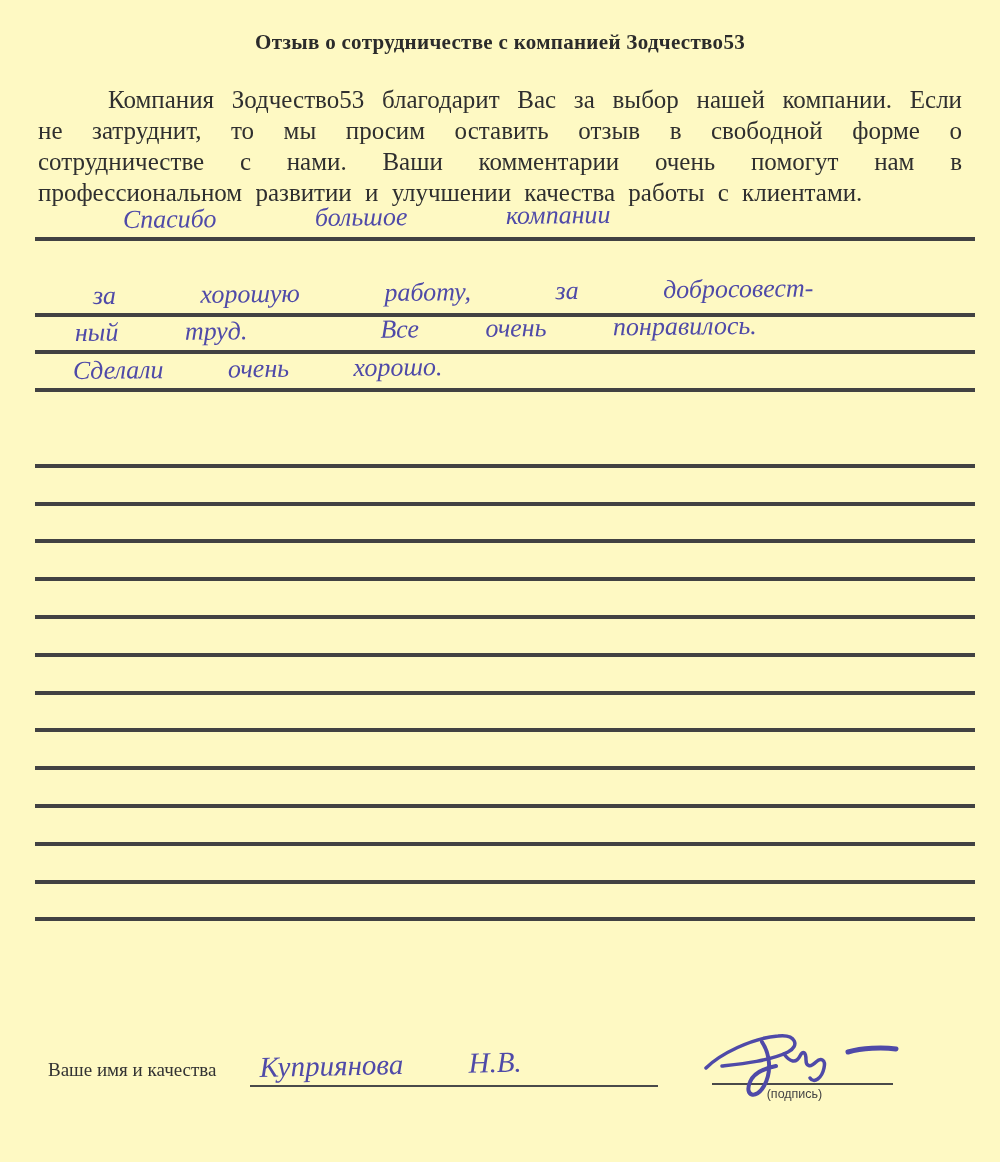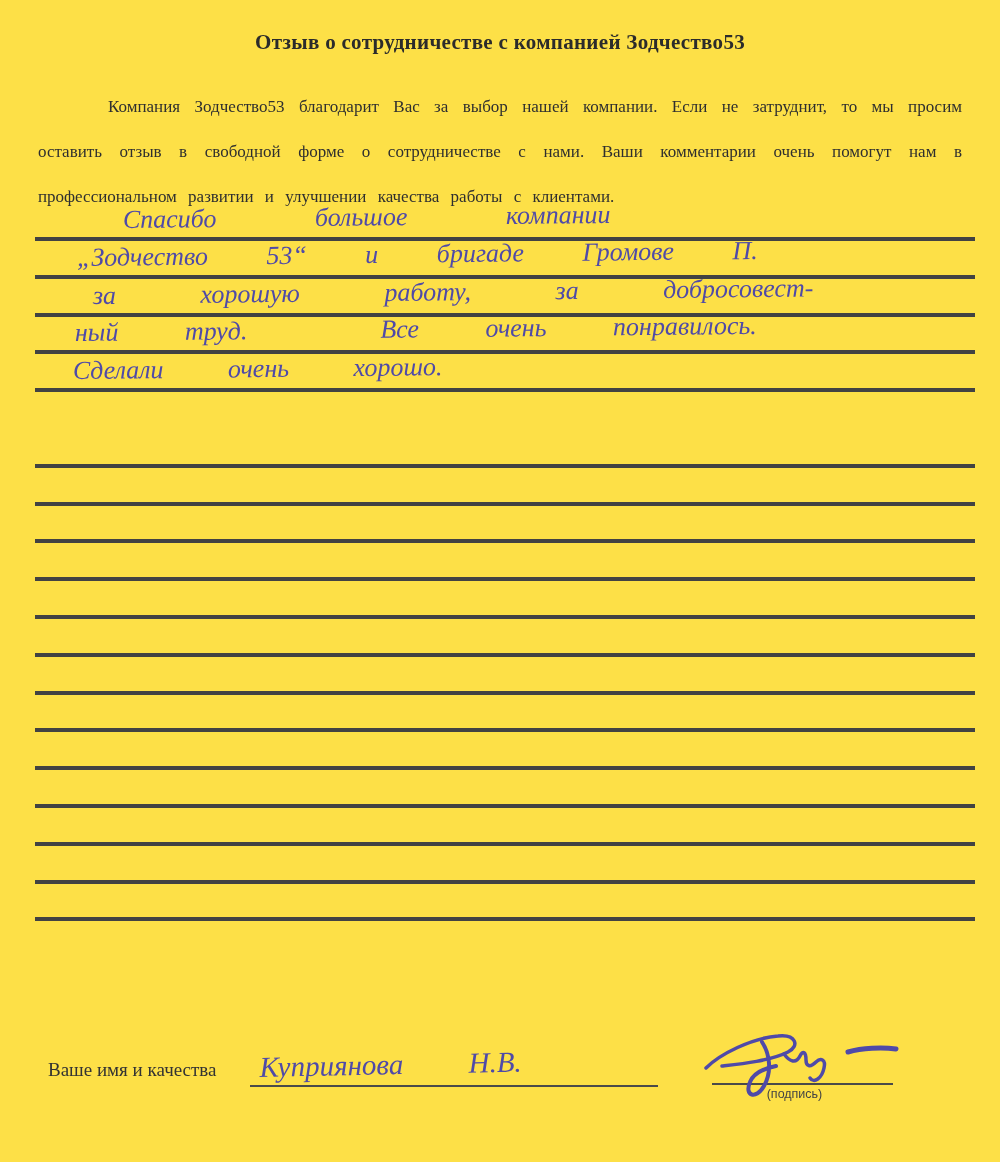--- a/index.html
+++ b/index.html
@@ -1,35 +1,35 @@
 <!DOCTYPE html>
 <html lang="ru" style="--ink: #4f4aa8;"><head>
 <meta charset="utf-8">
 <title>Отзыв</title>
 <style>
   html,body{margin:0;padding:0;background:#e8e8e8;}
   .page{
     position:relative;
     width:1000px;height:1162px;
     margin:0 auto;
-    background:#fde047;
+    background:#fef9c3;
     font-family:"Liberation Serif", serif;
     color:#2e2e2e;
     overflow:hidden;
   }
   .title{
     position:absolute;top:30px;left:0;right:0;
     text-align:center;
     font-size:21px;font-weight:bold;
     letter-spacing:.3px;
     color:#2b2b2b;
   }
   .intro{
     position:absolute;top:84px;left:38px;right:38px;
-    font-size:17px;line-height:45px;
+    font-size:25px;line-height:31px;
     text-align:justify;
     text-indent:70px;
     word-spacing:7px;
     color:#2f2f2f;
   }
   .ruled-area{position:absolute;top:0;left:0;right:0;bottom:0;pointer-events:none;}
   .rule{
     position:absolute;left:35px;right:25px;height:38px;
     border-bottom:4px solid #000000;
   }
@@ -82,23 +82,20 @@
 <div class="page">
 
   <div class="title">Отзыв о сотрудничестве с компанией Зодчество53</div>
 
   <div class="intro">Компания Зодчество53 благодарит Вас за выбор нашей компании. Если не затруднит, то мы просим оставить отзыв в свободной форме о сотрудничестве с нами. Ваши комментарии очень помогут нам в профессиональном развитии и улучшении качества работы с клиентами.</div>
 
   <div class="ruled-area">
       <div class="rule" style="top: 199px; border-bottom-color: rgb(66, 66, 66);">
         <span class="hw" style="left: 88px; word-spacing: 92px;">Спасибо большое компании</span>
       </div>
-      <div class="rule" style="top: 236.8px; border-bottom-color: rgb(66, 66, 66);">
-        <span class="hw" style="left: 42px; word-spacing: 52px;">„Зодчество 53“ и бригаде Громове П.</span>
-      </div>
       <div class="rule" style="top: 312.4px; border-bottom-color: rgb(66, 66, 66);">
         <span class="hw" style="left: 40px; word-spacing: 60px;">ный труд.  Все очень понравилось.</span>
       </div>
       <div class="rule" style="top: 274.6px; border-bottom-color: rgb(66, 66, 66);">
         <span class="hw" style="left: 58px; word-spacing: 78px;">за хорошую работу, за добросовест-</span>
       </div>
       <div class="rule" style="top: 350.2px; border-bottom-color: rgb(66, 66, 66);">
         <span class="hw" style="left: 38px; word-spacing: 58px;">Сделали очень хорошо.</span>
       </div>
       <div class="rule" style="top: 425.8px; border-bottom-color: rgb(66, 66, 66);"></div>

